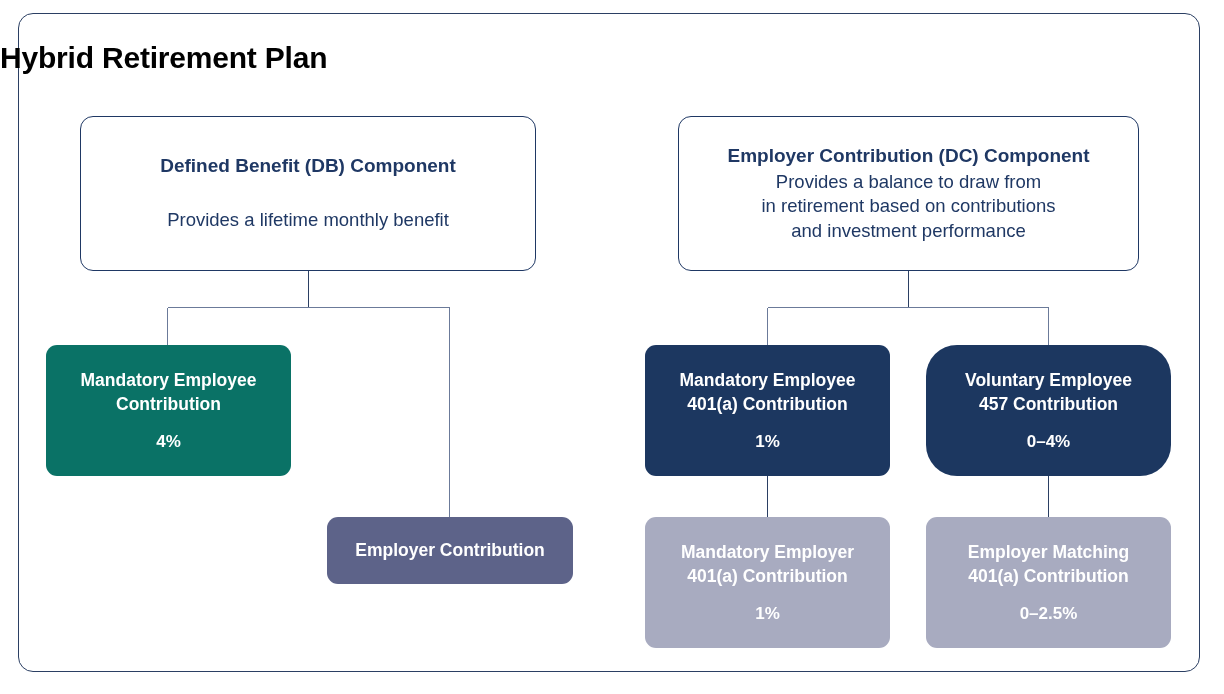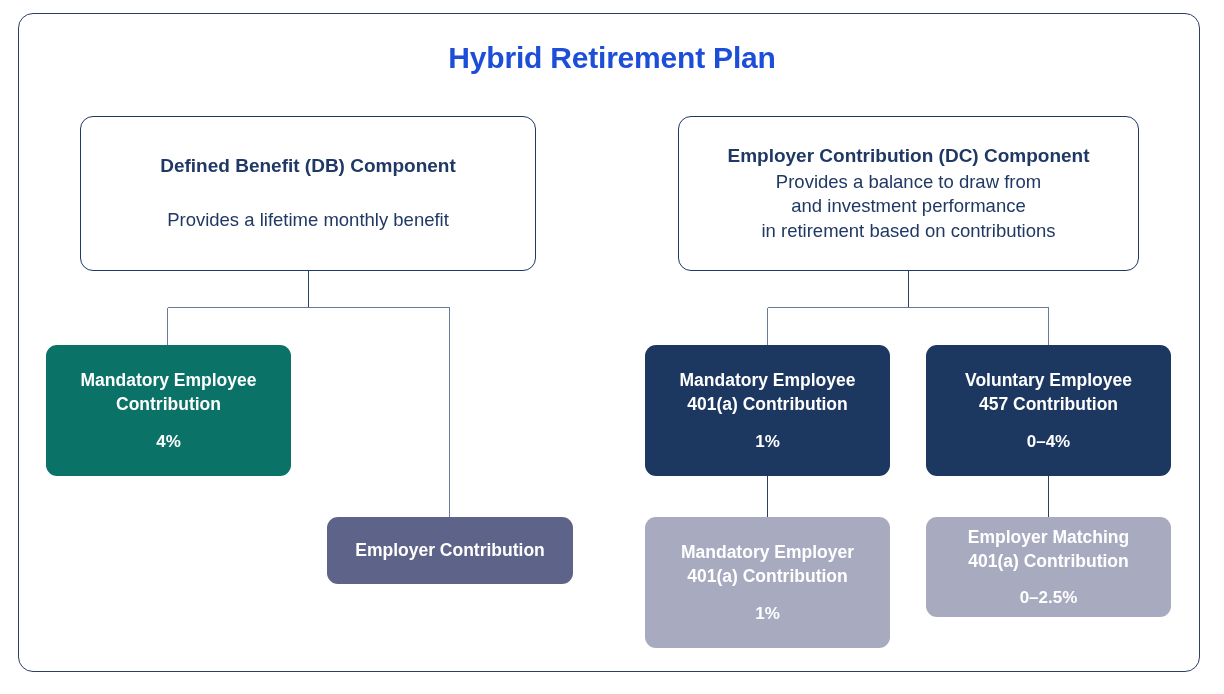--- a/index.html
+++ b/index.html
@@ -33,24 +33,24 @@
     box-sizing: border-box;
     background: #ffffff;
   }
 
   
   .chart-title {
     position: absolute;
     left: 0;
     top: 41px;
     width: 1224px;
-    text-align: center;
+    text-align: left;
     font-size: 30px;
     font-weight: bold;
-    color: #1d4ed8;
+    color: #000000;
     letter-spacing: -0.2px;
   }
 
   
   .connectors {
     position: absolute;
     left: 0;
     top: 0;
     width: 1224px;
     height: 694px;
@@ -113,23 +113,23 @@
   .em-word { font-weight: bold; }
 
   
   #node-db        { left: 80px;  top: 116px; width: 456px; height: 155px; gap: 28px; }
   #node-dc        { left: 678px; top: 116px; width: 461px; height: 155px; }
 
   #node-db-emp    { left: 46px;  top: 345px; width: 245px; height: 131px; }
   #node-db-er     { left: 327px; top: 517px; width: 246px; height: 67px;  }
 
   #node-dc-emp    { left: 645px; top: 345px; width: 245px; height: 131px; }
-  #node-dc-457    { left: 926px; top: 345px; width: 245px; height: 131px; }
+  #node-dc-457    { left: 926px; top: 345px; width: 245px; height: 131px; border-radius: 31px; }
   #node-dc-er     { left: 645px; top: 517px; width: 245px; height: 131px; }
-  #node-dc-match  { left: 926px; top: 517px; width: 245px; height: 100px; }
+  #node-dc-match  { left: 926px; top: 517px; width: 245px; height: 131px; }
 </style>
 </head>
 <body>
 
 <div id="canvas">
 
   <div class="outer-frame"></div>
 
   <div class="chart-title">Hybrid Retirement Plan</div>
 
@@ -158,22 +158,22 @@
   </svg>
 
   <div class="node component" id="node-db">
     <div class="node-title">Defined Benefit (DB) Component</div>
     <div class="node-line">Provides a lifetime monthly benefit</div>
   </div>
 
   <div class="node component" id="node-dc">
     <div class="node-title">Employer Contribution (DC) Component</div>
     <div class="node-line">Provides a balance to draw from</div>
+    <div class="node-line">in retirement based on contributions</div>
     <div class="node-line">and investment performance</div>
-    <div class="node-line">in retirement based on contributions</div>
   </div>
 
   <div class="node leaf fill-teal" id="node-db-emp">
     <div class="node-line">
       <span>Mandatory </span><span class="em-word">Employee</span><span></span>
     </div>
     <div class="node-line">Contribution</div>
     <div class="node-value">4%</div>
   </div>
 

